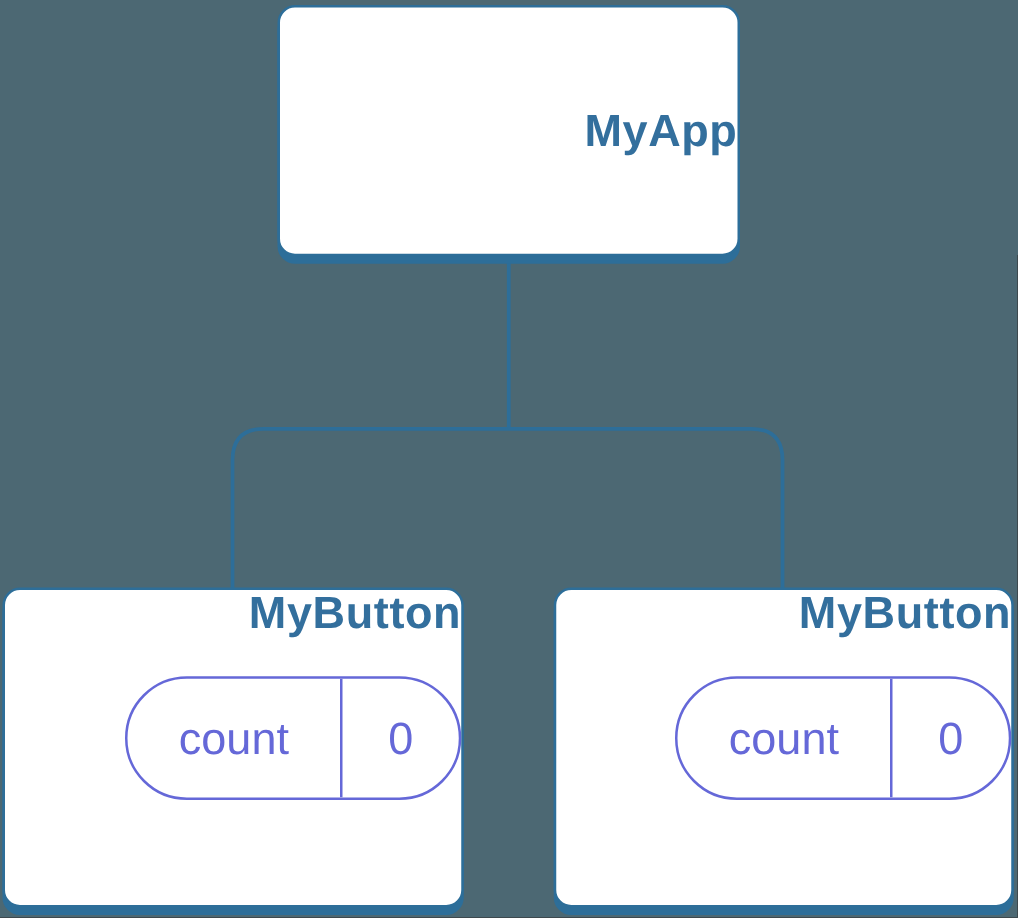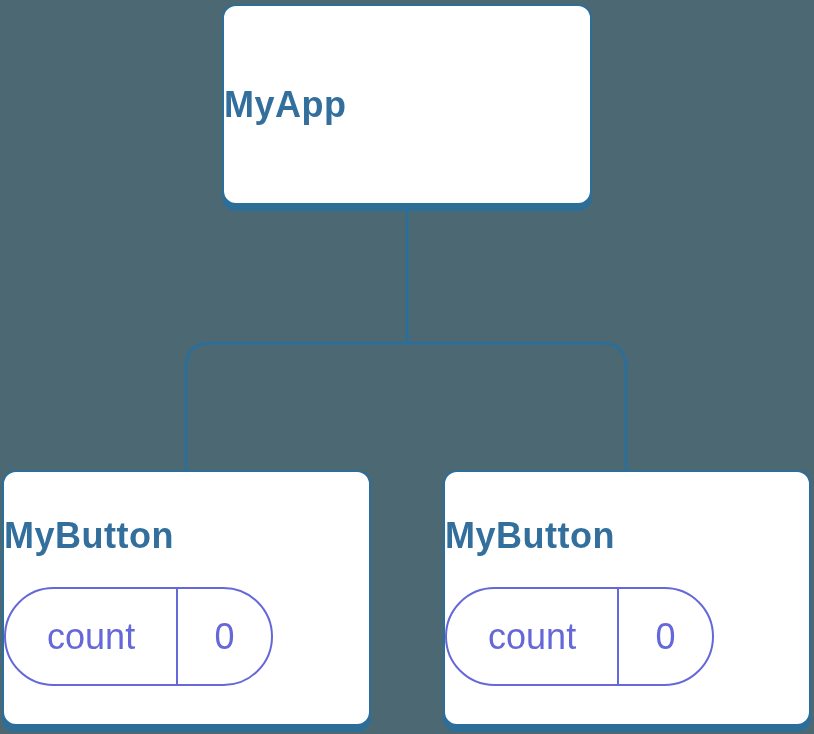--- a/index.html
+++ b/index.html
@@ -22,21 +22,21 @@
   }
 
   .node {
     position: absolute;
     background: #ffffff;
     border: 2.5px solid var(--blue);
     border-radius: 14px;
     box-shadow: 0 6px 0 0 var(--blue);
     display: flex;
     flex-direction: column;
-    align-items: flex-start;
+    align-items: flex-end;
   }
 
   #root-node {
     left: 222px; top: 4px;
     width: 370px; height: 201px;
     justify-content: center;
   }
 
   .node-title {
     color: var(--blue-text);
@@ -47,21 +47,20 @@
   }
 
   .child-node {
     top: 470px;
     width: 369px; height: 256px;
   }
   #child-node-0 { left: 2px; }
   #child-node-1 { left: 443px; width: 368px; }
 
   .child-node .node-title {
-    margin-top: 46px;
   }
 
   .state-pill {
     margin-top: 33px;
     width: 269px;
     height: 99px;
     border: 2px solid var(--purple);
     border-radius: 50px;
     display: flex;
     align-items: stretch;

